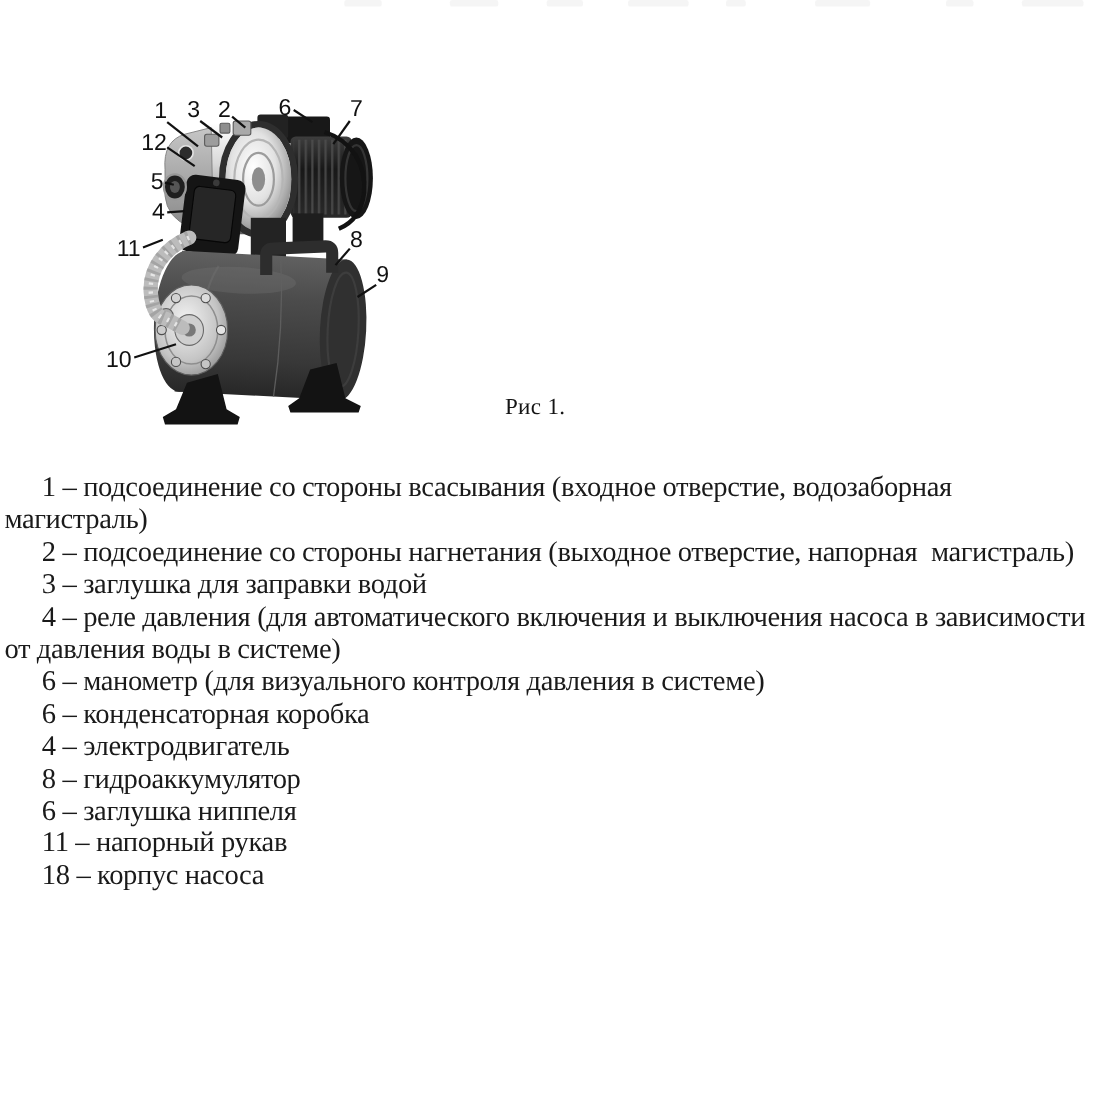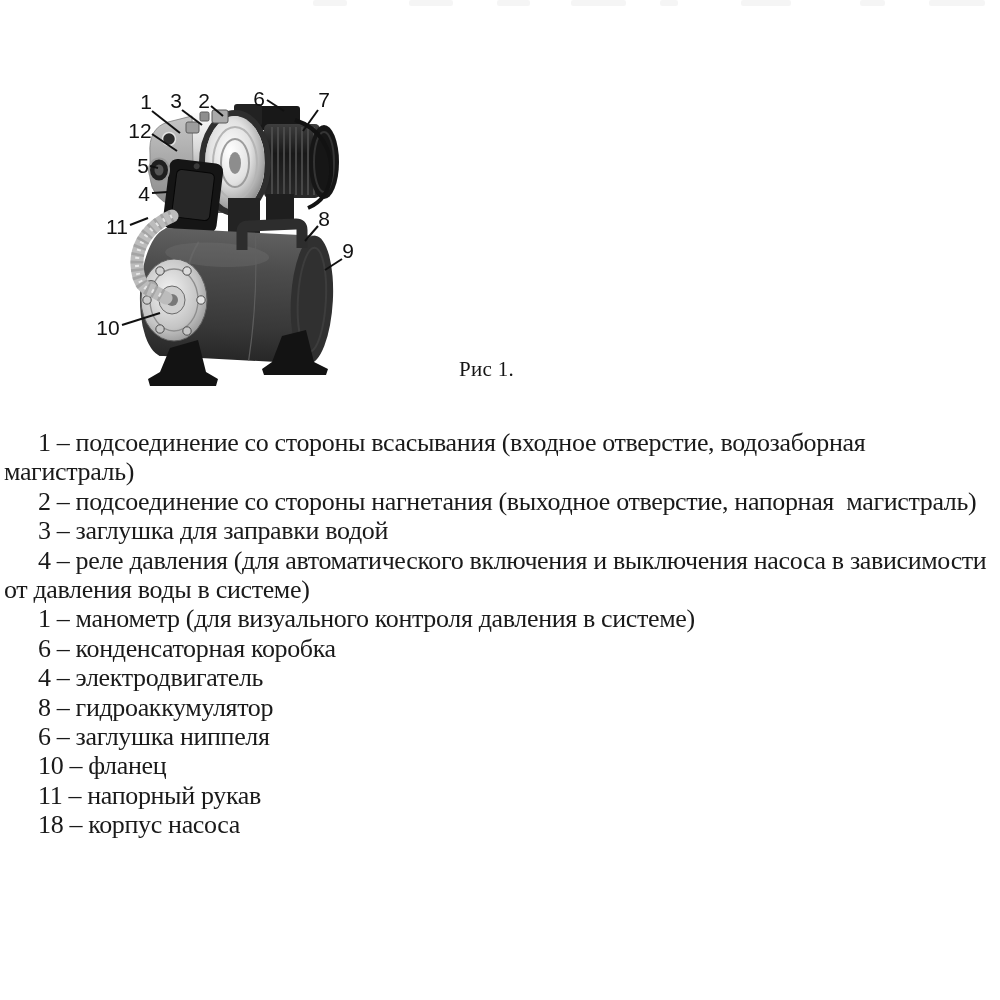--- a/index.html
+++ b/index.html
@@ -191,23 +191,22 @@
     <div class="caption">Рис 1.</div>
   </div>
 
   <div class="legend" id="legend">
       <div class="line ind">1 – подсоединение со стороны всасывания (входное отверстие, водозаборная</div>
       <div class="line">магистраль)</div>
       <div class="line ind">2 – подсоединение со стороны нагнетания (выходное отверстие, напорная  магистраль)</div>
       <div class="line ind">3 – заглушка для заправки водой</div>
       <div class="line ind">4 – реле давления (для автоматического включения и выключения насоса в зависимости</div>
       <div class="line">от давления воды в системе)</div>
-      <div class="line ind">1 – манометр (для визуального контроля давления в системе)</div>
+      <div class="line ind">6 – манометр (для визуального контроля давления в системе)</div>
       <div class="line ind">6 – конденсаторная коробка</div>
       <div class="line ind">4 – электродвигатель</div>
       <div class="line ind">8 – гидроаккумулятор</div>
       <div class="line ind">6 – заглушка ниппеля</div>
-      <div class="line ind">10 – фланец</div>
       <div class="line ind">11 – напорный рукав</div>
       <div class="line ind">18 – корпус насоса</div>
     </div>
 
 </div>
 
 </body></html>

